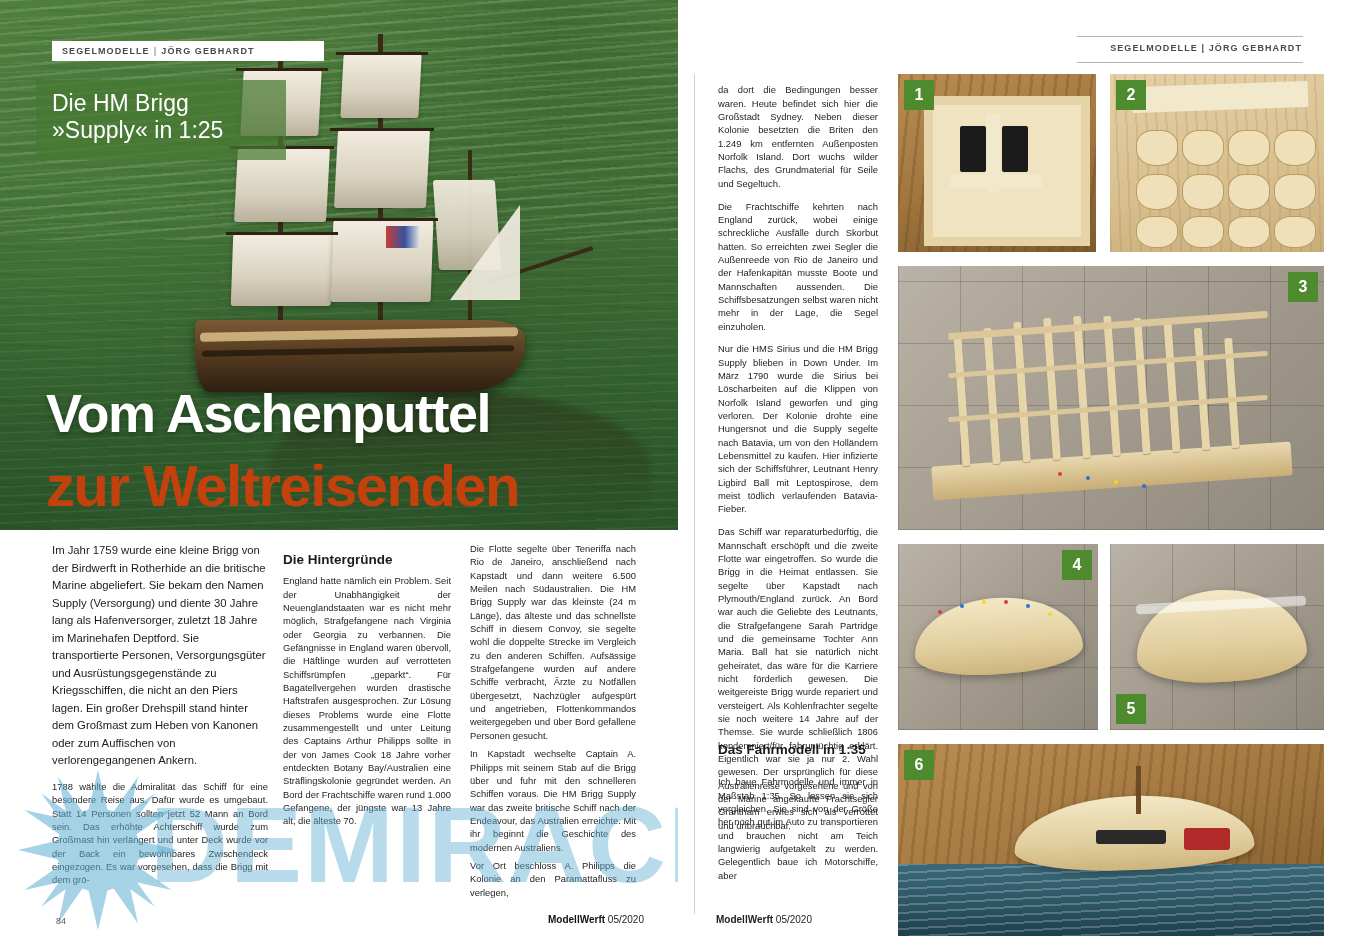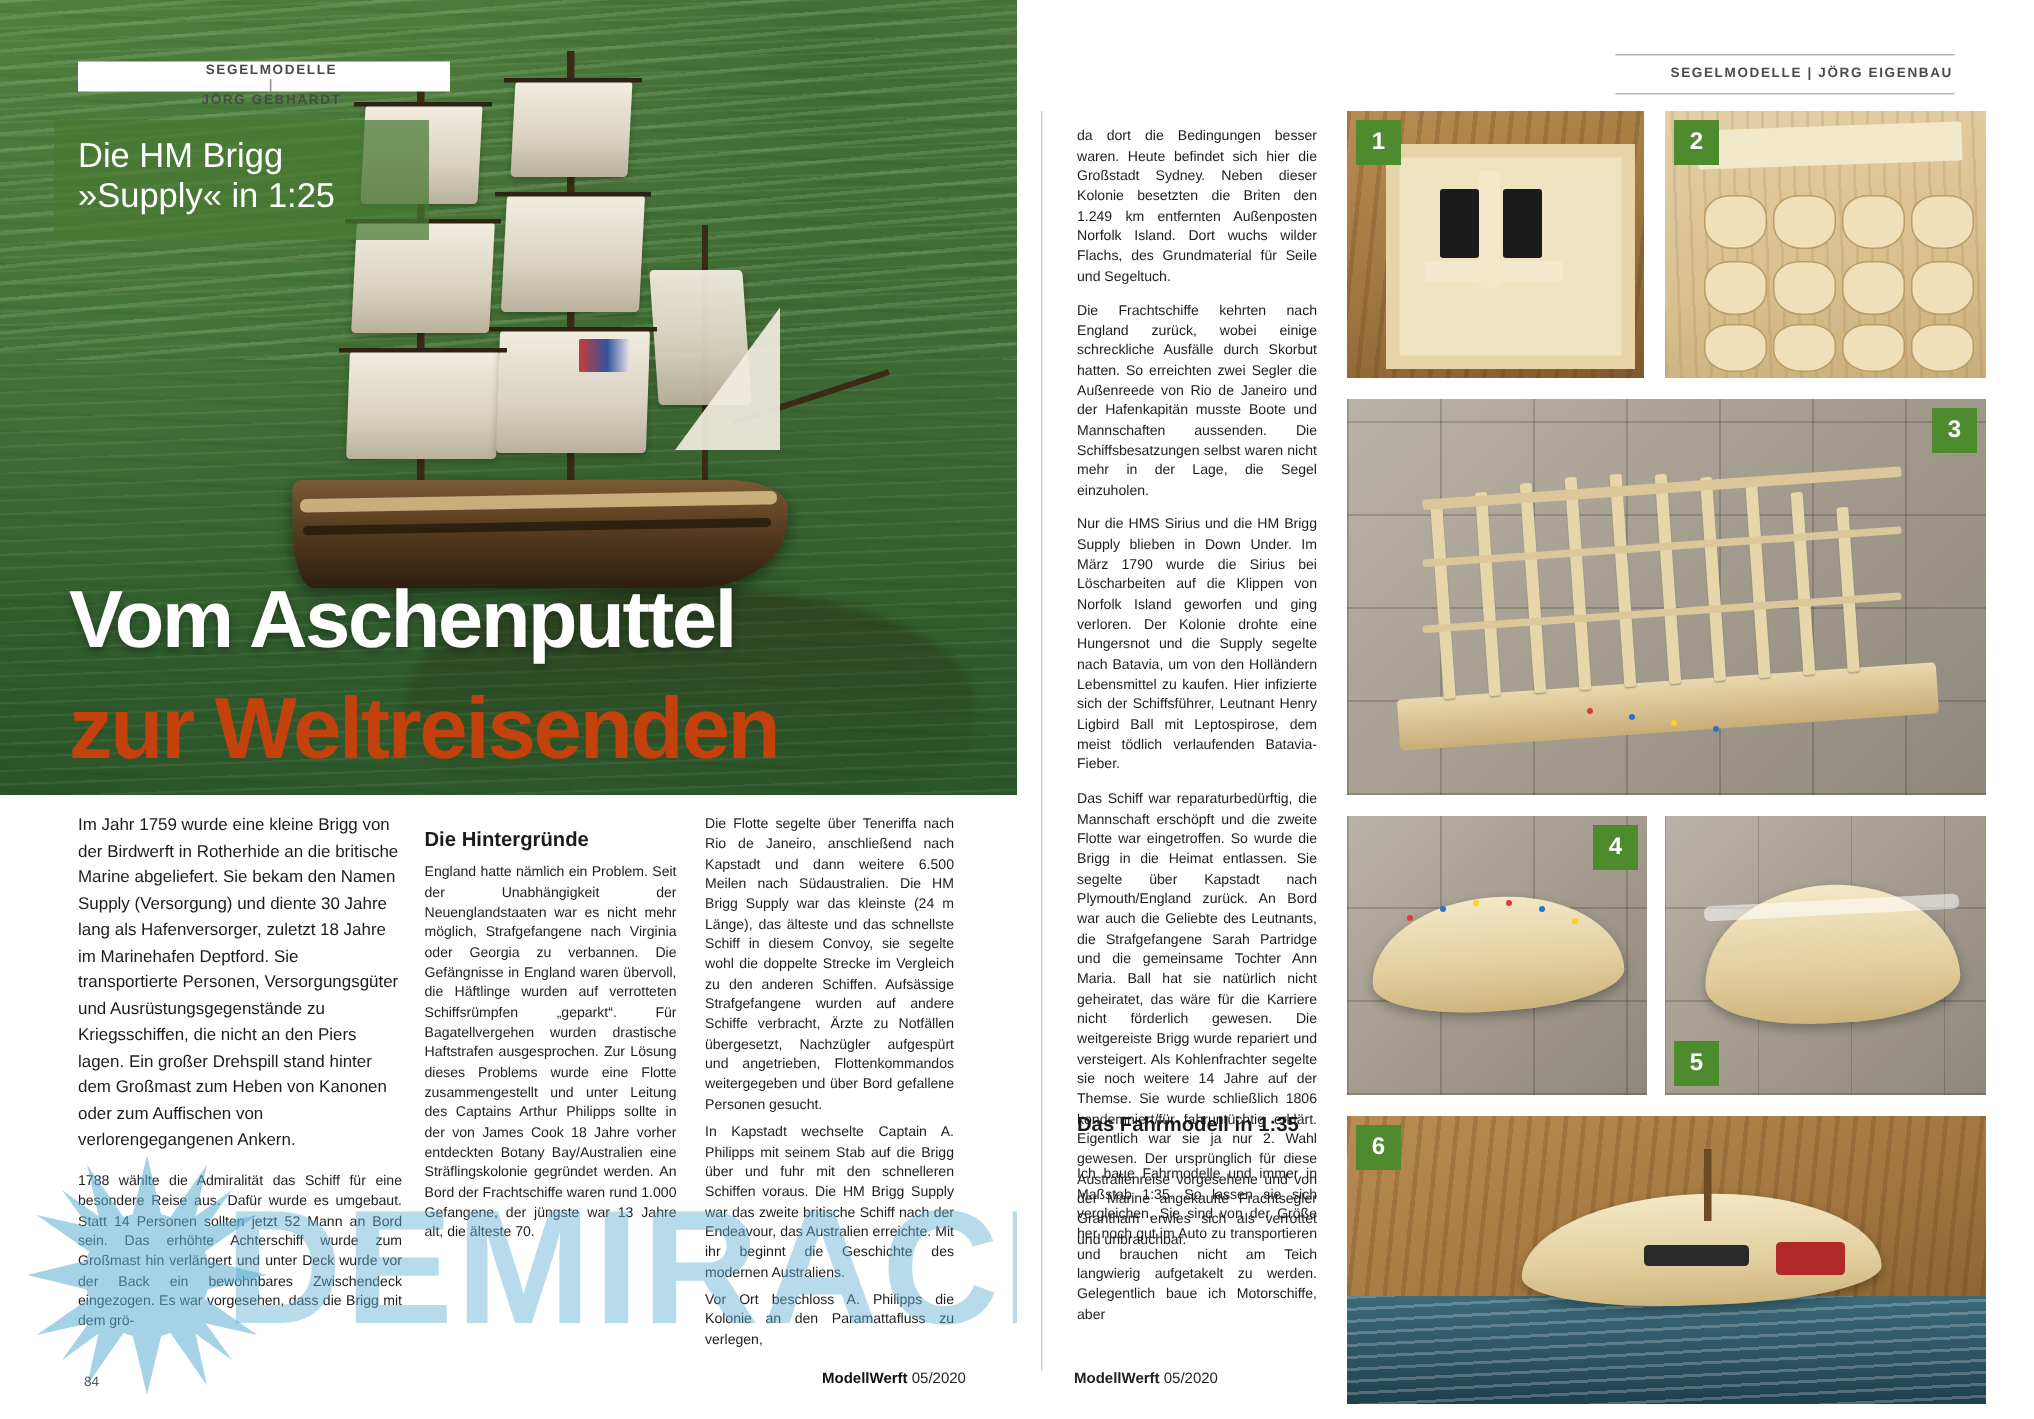--- a/index.html
+++ b/index.html
@@ -63,23 +63,23 @@
   .yard{position:absolute;background:#2f2213;height:3px;}
   .flag{position:absolute;left:236px;top:196px;width:34px;height:22px;background:linear-gradient(90deg,#c8342f 0%,#2b4a9b 55%,#e8e8e8 100%);opacity:.95;border-radius:1px;}
   .reflection{
     position:absolute;left:120px;top:362px;width:380px;height:150px;
     background:linear-gradient(180deg, rgba(40,30,14,.40) 0%, rgba(40,30,14,.12) 60%, rgba(40,30,14,0) 100%);
     filter:blur(3px);
     border-radius:50% 50% 40% 40%;
   }
 
   .kicker{
-    position:absolute;left:52px;top:41px;width:248px;height:20px;background:#ffffff;
+    position:absolute;left:52px;top:41px;width:272px;height:20px;background:#ffffff;
     color:#4a4a4a;font-size:9px;letter-spacing:1.1px;font-weight:bold;
-    display:flex;align-items:center;padding-left:10px;box-sizing:border-box;flex-direction:column;
+    display:flex;align-items:center;padding-left:10px;box-sizing:border-box;
   }
   .kicker .sep{margin:0 4px;color:#9a9a9a;}
 
   .title-box{
     position:absolute;left:36px;top:80px;width:250px;padding:10px 14px 16px 16px;
     background:rgba(70,120,50,.72);box-sizing:border-box;
   }
   .eigenbau{color:#ffe14d;font-size:25px;font-weight:bold;line-height:1.05;letter-spacing:-.3px;}
   .t2{color:#ffffff;font-size:23px;line-height:1.18;font-weight:normal;}
 
@@ -276,21 +276,21 @@
     <div class="magazine-left">
       <b>ModellWerft</b>
       <span>05/2020</span>
     </div>
   </div>
 
   <div class="right-page"></div>
 
   <div class="rtop-rule"></div>
   <div class="rtop-rule2"></div>
-  <div class="rkicker">SEGELMODELLE | JÖRG EIGENBAU</div>
+  <div class="rkicker">SEGELMODELLE | JÖRG GEBHARDT</div>
   <div class="vrule"></div>
 
   <div class="rcol rcol1">
     <p>da dort die Bedingungen besser waren. Heute befindet sich hier die Großstadt Sydney. Neben dieser Kolonie besetzten die Briten den 1.249 km entfernten Außenposten Norfolk Island. Dort wuchs wilder Flachs, des Grundmaterial für Seile und Segeltuch.</p>
     <p>Die Frachtschiffe kehrten nach England zurück, wobei einige schreckliche Ausfälle durch Skorbut hatten. So erreichten zwei Segler die Außenreede von Rio de Janeiro und der Hafenkapitän musste Boote und Mannschaften aussenden. Die Schiffsbesatzungen selbst waren nicht mehr in der Lage, die Segel einzuholen.</p>
     <p>Nur die HMS Sirius und die HM Brigg Supply blieben in Down Under. Im März 1790 wurde die Sirius bei Löscharbeiten auf die Klippen von Norfolk Island geworfen und ging verloren. Der Kolonie drohte eine Hungersnot und die Supply segelte nach Batavia, um von den Holländern Lebensmittel zu kaufen. Hier infizierte sich der Schiffsführer, Leutnant Henry Ligbird Ball mit Leptospirose, dem meist tödlich verlaufenden Batavia-Fieber.</p>
     <p>Das Schiff war reparaturbedürftig, die Mannschaft erschöpft und die zweite Flotte war eingetroffen. So wurde die Brigg in die Heimat entlassen. Sie segelte über Kapstadt nach Plymouth/England zurück. An Bord war auch die Geliebte des Leutnants, die Strafgefangene Sarah Partridge und die gemeinsame Tochter Ann Maria. Ball hat sie natürlich nicht geheiratet, das wäre für die Karriere nicht förderlich gewesen. Die weitgereiste Brigg wurde repariert und versteigert. Als Kohlenfrachter segelte sie noch weitere 14 Jahre auf der Themse. Sie wurde schließlich 1806 kondemniert/für fahruntüchtig erklärt. Eigentlich war sie ja nur 2. Wahl gewesen. Der ursprünglich für diese Australienreise vorgesehene und von der Marine angekaufte Frachtsegler Grantham erwies sich als verrottet und unbrauchbar.</p>
   </div>
 
   <div style="position:absolute;left:718px;top:742px;width:160px;font-size:13.5px;font-weight:bold;color:#1b1b1b;">Das Fahrmodell in 1:35</div>

